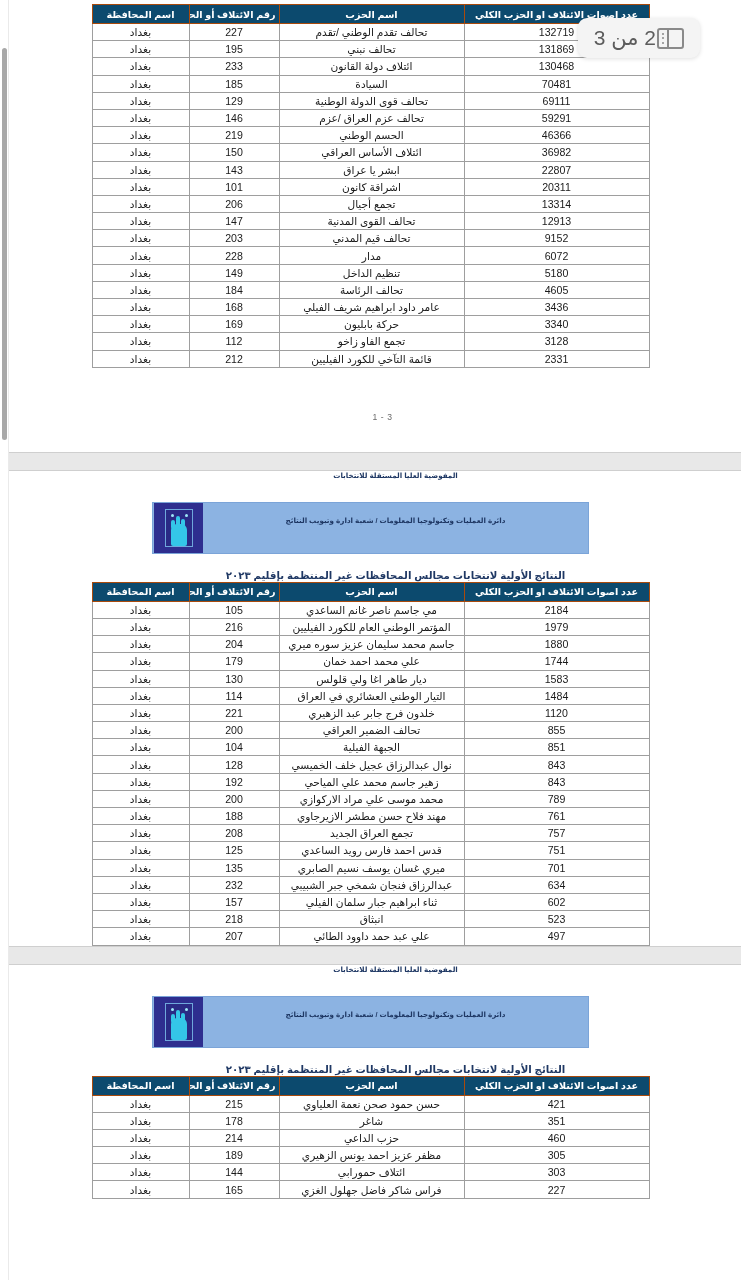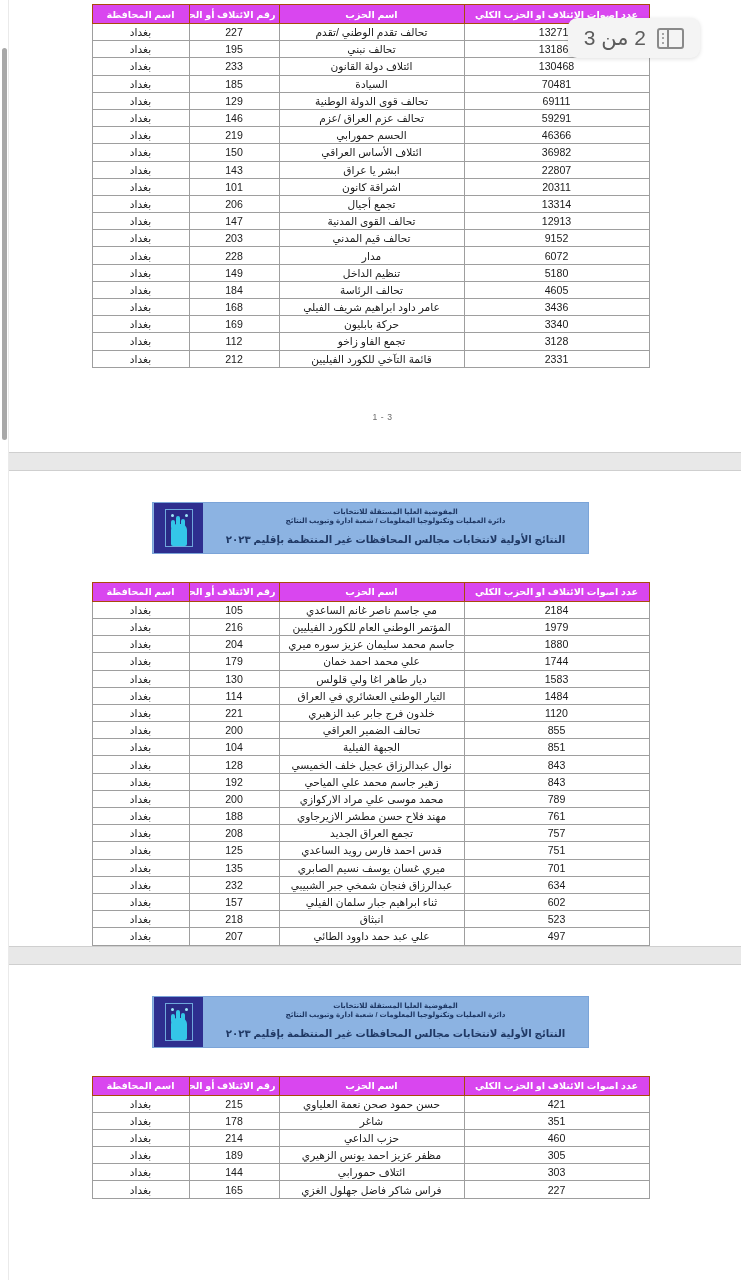--- a/index.html
+++ b/index.html
@@ -99,20 +99,21 @@
 
   .banner-text {
     flex: 1 1 auto;
     display: flex;
     flex-direction: column;
     align-items: center;
     justify-content: center;
     color: #1F3864;
     line-height: 1.25;
     padding: 2px 6px 3px;
+    gap: 36px;
   }
   .banner-line1, .banner-line2 {
     font-size: 7.2px;
     font-weight: 700;
     letter-spacing: 0.1px;
   }
   .banner-line3 {
     font-size: 10.2px;
     font-weight: 700;
     margin-top: 9px;
@@ -124,21 +125,21 @@
     justify-content: center;
   }
   table.results {
     border-collapse: collapse;
     width: 557px;
     table-layout: fixed;
     font-size: 11px;
     color: #1a1a1a;
   }
   table.results th {
-    background: #d946ef;
+    background: #0c4a6e;
     color: #ffffff;
     font-weight: 700;
     font-size: 9.6px;
     height: 19px;
     padding: 1px 3px;
     border: 1px solid #a94a0c;
     text-align: center;
     white-space: nowrap;
     overflow: hidden;
   }
@@ -171,21 +172,21 @@
   }
 
   
   #page-indicator {
     position: absolute;
     top: 18px;
     right: 41px;
     display: flex;
     flex-direction: row-reverse;
     align-items: center;
-    gap: 11px;
+    gap: 1px;
     background: #f4f4f4;
     border-radius: 9px;
     padding: 8px 16px;
     box-shadow: 0 1px 4px rgba(0,0,0,0.13);
     z-index: 40;
   }
   #page-indicator .pi-text {
     font-size: 21px;
     color: #5c5c5c;
     font-weight: 400;
@@ -305,21 +306,21 @@
                 <td class="c-gov">بغداد</td>
               </tr>
               <tr>
                 <td class="c-votes">59291</td>
                 <td class="c-party">تحالف عزم العراق /عزم</td>
                 <td class="c-num">146</td>
                 <td class="c-gov">بغداد</td>
               </tr>
               <tr>
                 <td class="c-votes">46366</td>
-                <td class="c-party">الحسم حمورابي</td>
+                <td class="c-party">الحسم الوطني</td>
                 <td class="c-num">219</td>
                 <td class="c-gov">بغداد</td>
               </tr>
               <tr>
                 <td class="c-votes">36982</td>
                 <td class="c-party">ائتلاف الأساس العراقي</td>
                 <td class="c-num">150</td>
                 <td class="c-gov">بغداد</td>
               </tr>
               <tr>

